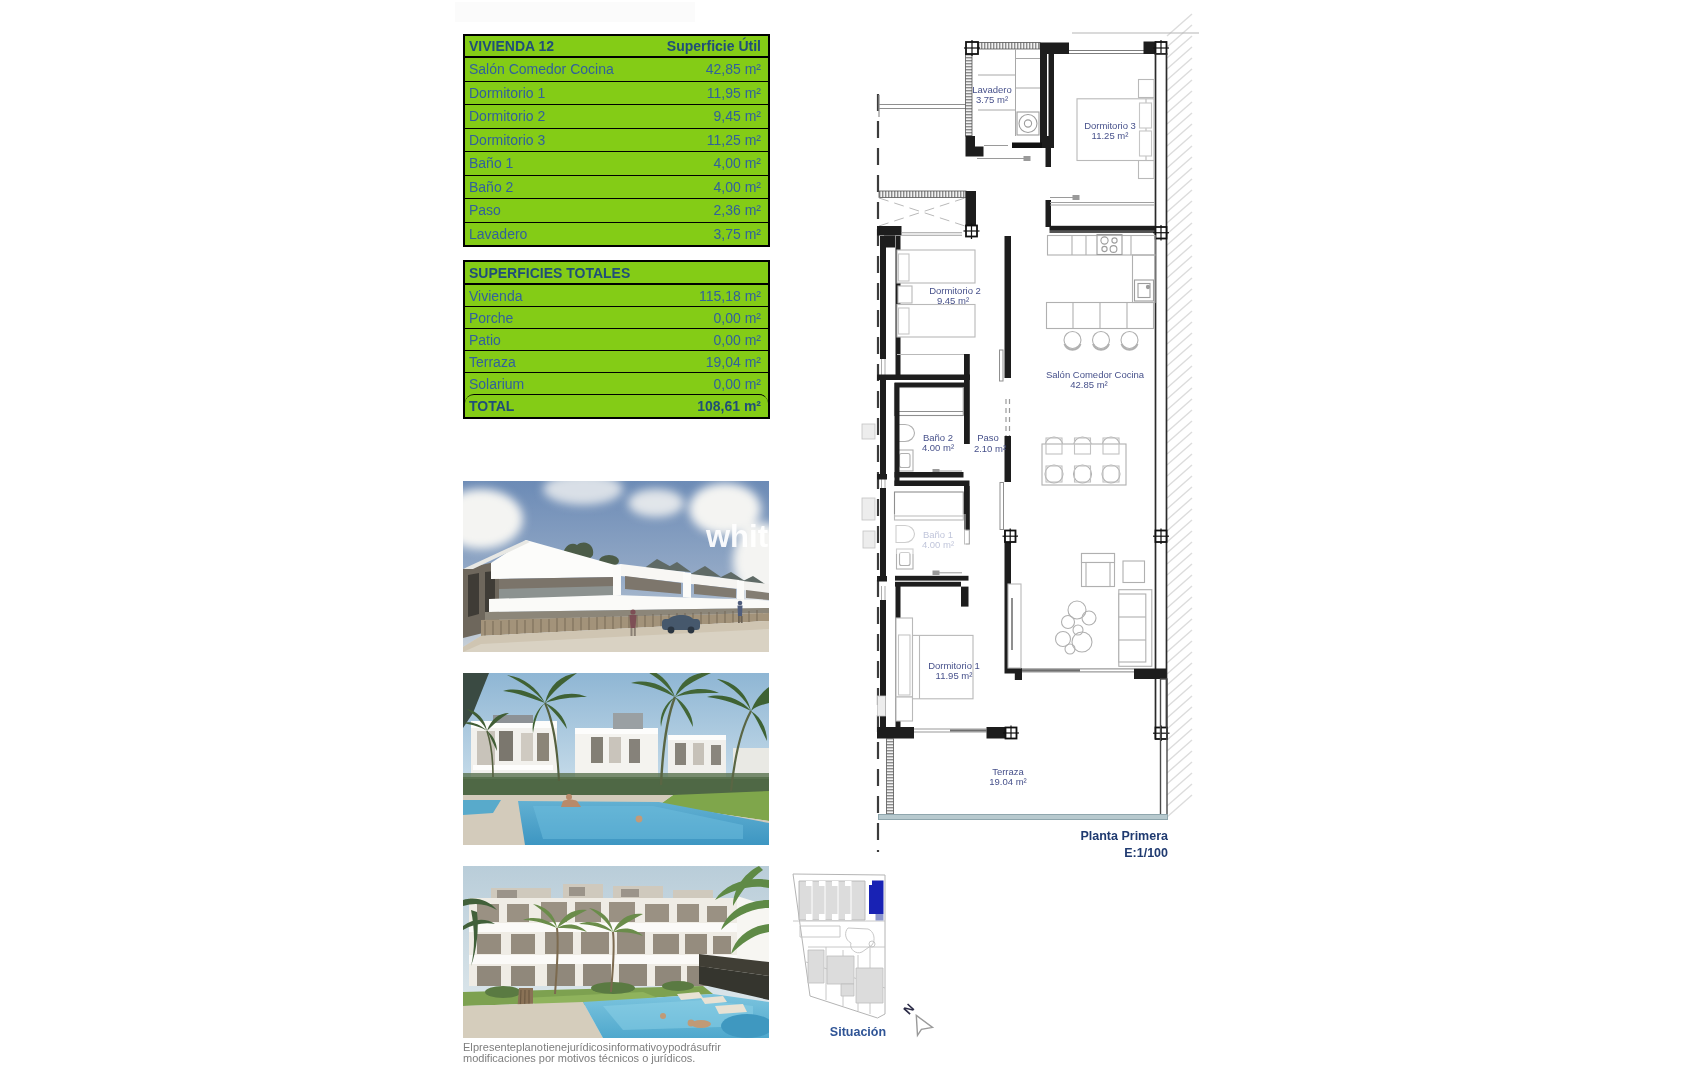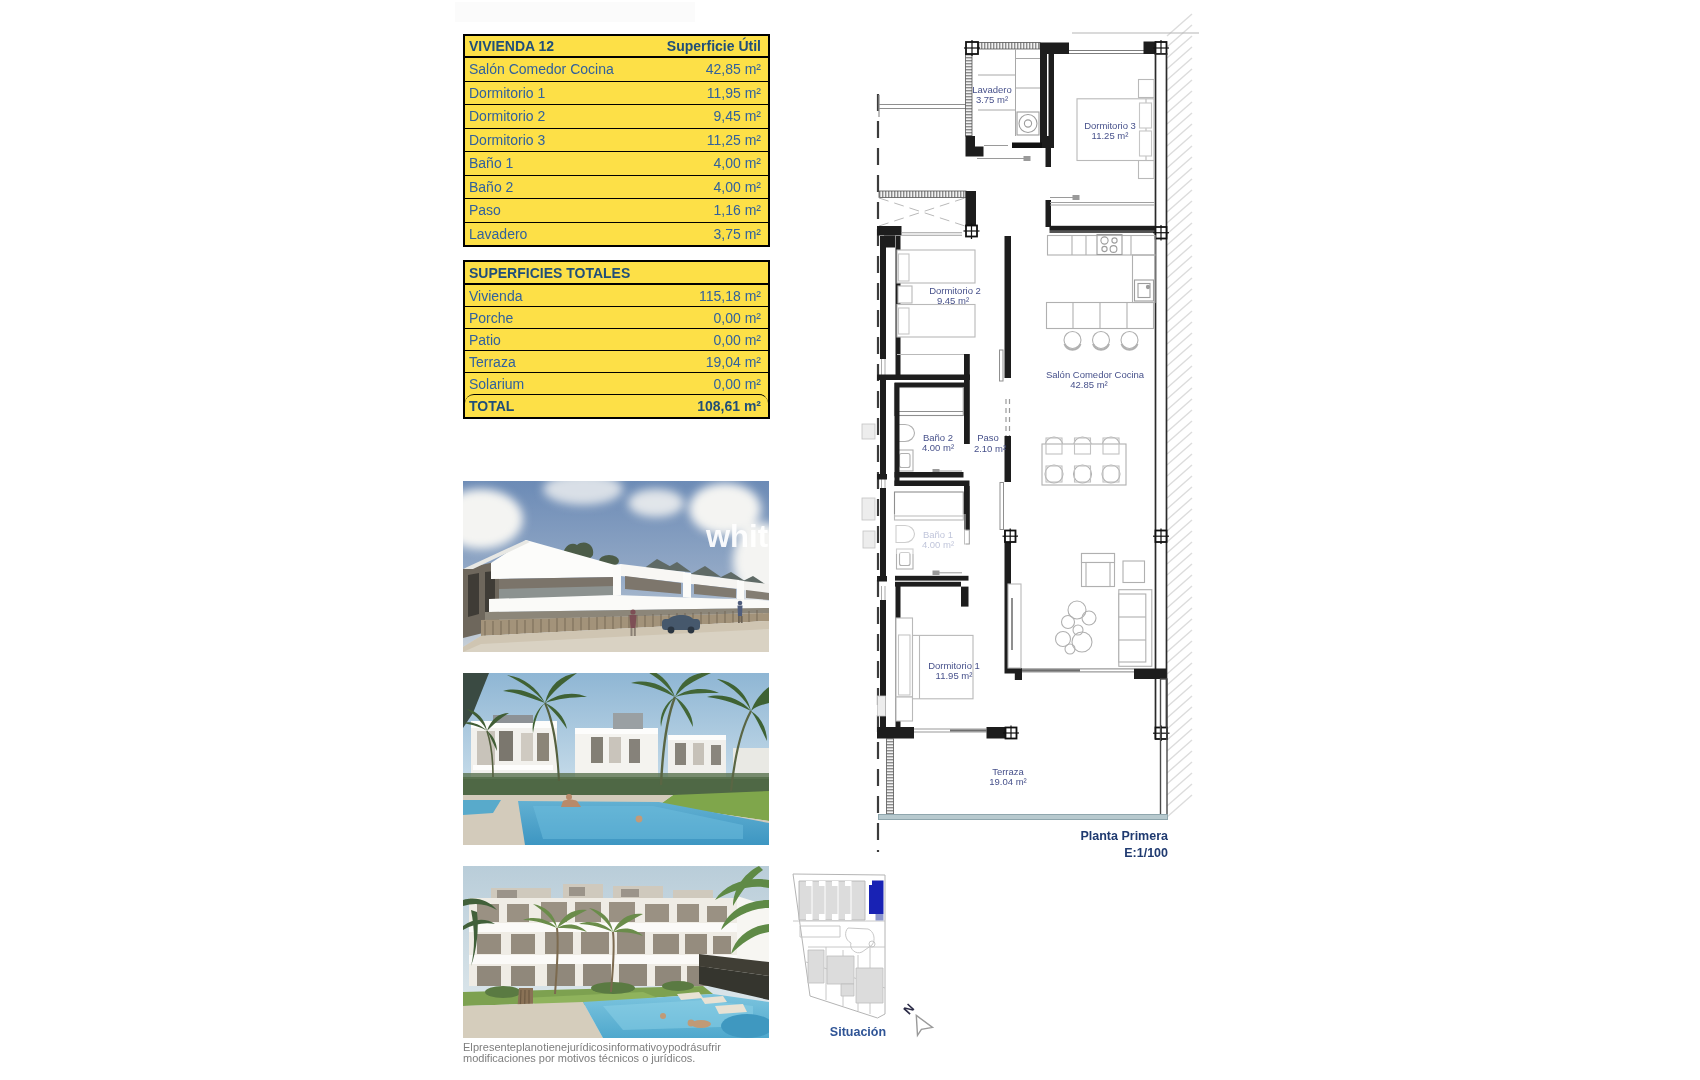--- a/index.html
+++ b/index.html
@@ -1,19 +1,19 @@
 <!DOCTYPE html>
 <html><head>
 <meta charset="utf-8">
 <style>
   html,body{margin:0;padding:0;background:#ffffff;}
   body{width:1700px;height:1080px;position:relative;font-family:"Liberation Sans",sans-serif;overflow:hidden;}
   .abs{position:absolute;}
   
-  .tbl{position:absolute;left:463px;width:303px;border:2px solid #000;background:#fde047;}
+  .tbl{position:absolute;left:463px;width:303px;border:2px solid #000;background:#84cc16;}
   .row{position:relative;border-top:1px solid #000;color:#31619c;font-size:14px;}
   .row:first-child{border-top:none;}
   .row .nm{position:absolute;left:4px;top:50%;transform:translateY(-50%);white-space:nowrap;}
   .row .vl{position:absolute;right:7px;top:50%;transform:translateY(-50%);white-space:nowrap;}
   .hdr{color:#1f4e79;font-weight:bold;}
 </style>
 </head>
 <body>
 
 <div class="abs" style="left:455px;top:2px;width:240px;height:20px;background:#fbfbfb;"></div>
@@ -50,21 +50,21 @@
       <span class="vl">4,00 m²</span>
     </div>
 
   <div class="row" style="height:22.5px;">
       <span class="nm">Baño 2</span>
       <span class="vl">4,00 m²</span>
     </div>
 
   <div class="row" style="height:22.5px;">
       <span class="nm">Paso</span>
-      <span class="vl">1,16 m²</span>
+      <span class="vl">2,36 m²</span>
     </div>
 
   <div class="row" style="height:22.5px;">
       <span class="nm">Lavadero</span>
       <span class="vl">3,75 m²</span>
     </div>
 </div>
 
 <div class="tbl" style="top:260px;">
 

